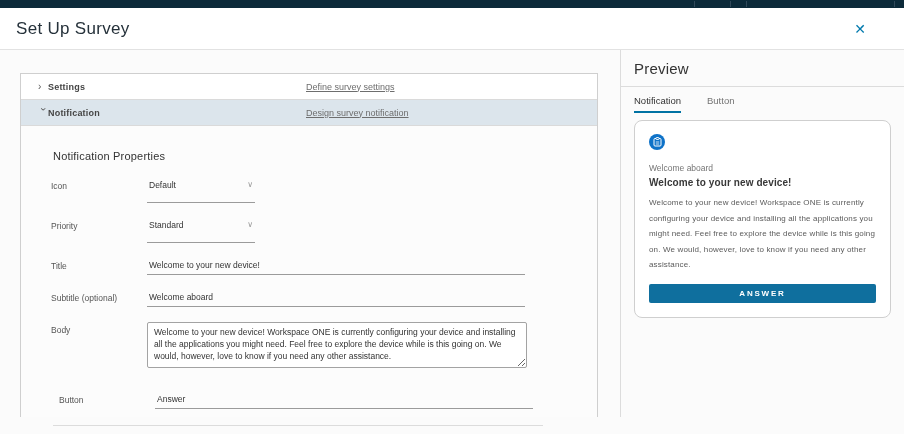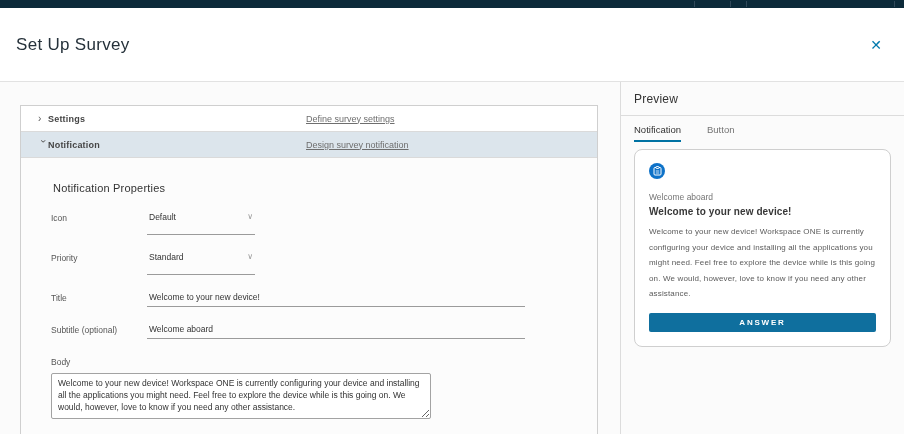--- a/index.html
+++ b/index.html
@@ -10,23 +10,23 @@
     color: #333;
     position: relative;
   }
 
   
   .topbar { height: 8px; background: #0c2a3a; position: relative; }
   .topbar .sep { position: absolute; top: 1px; width: 1px; height: 6px; background: #31495a; }
 
   
   .dialog-header {
-    height: 74px; background: #ffffff; border-bottom: 1px solid #e2e2e2;
+    height: 42px; background: #ffffff; border-bottom: 1px solid #e2e2e2;
     display: flex; align-items: center; justify-content: space-between;
-    padding: 0 20px 0 16px;
+    padding: 0 36px 0 16px;
   }
   .dialog-title { font-size: 17px; font-weight: 400; color: #25313a; letter-spacing: .3px; }
   .close-btn {
     background: none; border: none; color: #0079ad; font-size: 14px;
     cursor: pointer; line-height: 1; padding: 2px; font-family: inherit;
   }
 
   
   .main { display: flex; height: 367px; background: #fbfbfb; }
   .left-pane { width: 620px; position: relative; }
@@ -64,28 +64,28 @@
 
   .tinput {
     width: 378px; border: none; border-bottom: 1px solid #9b9b9b; background: transparent;
     font-size: 8.5px; color: #333; padding: 2px 0 4px 2px; font-family: inherit; outline: none;
   }
   .tarea {
     width: 380px; height: 46px; border: 1px solid #a3a3a3; border-radius: 2px; background: #fff;
     font-size: 8.5px; color: #333; padding: 4px 6px; line-height: 1.4;
     font-family: inherit; resize: vertical; outline: none;
   }
-  .row-body { margin-bottom: 24px; flex-direction: column; }
+  .row-body { margin-bottom: 24px; }
   .row-button { margin-top: 14px; margin-left: 8px; }
 
   .section-divider { border-top: 1px solid #dcdcdc; margin: 16px 26px 0 2px; }
 
   
   .preview-heading {
-    font-size: 12px; font-weight: 400; color: #333; padding: 10px 12px 9px 13px;
+    font-size: 15px; font-weight: 400; color: #333; padding: 10px 12px 9px 13px;
     border-bottom: 1px solid #dcdcdc; letter-spacing: .2px;
   }
   .tabs { display: flex; gap: 26px; padding-left: 13px; height: 26px; align-items: stretch; }
   .tab {
     font-size: 9.5px; color: #747474; display: flex; align-items: center; cursor: pointer;
     border-bottom: 2px solid transparent; padding-top: 2px;
   }
   .tab.active { color: #333; font-weight: 400; border-bottom-color: #0072a3; }
 
   .notif-card {

